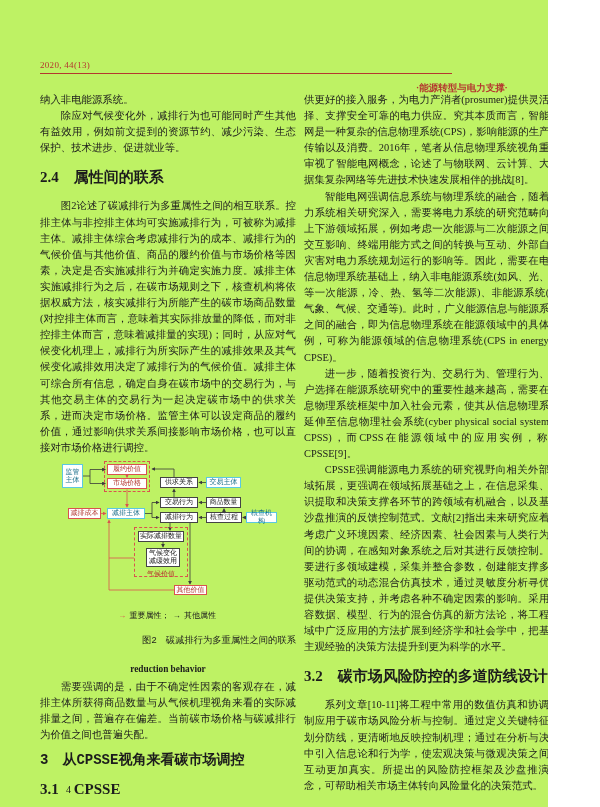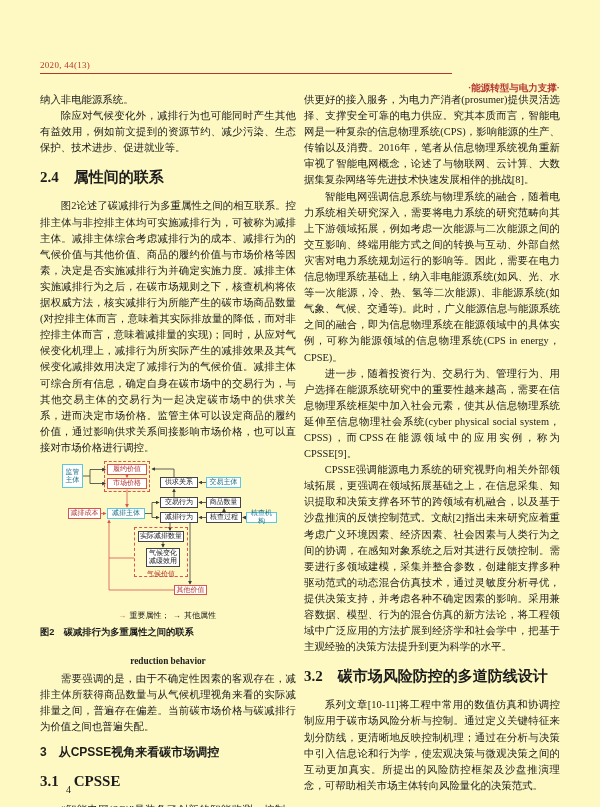--- a/index.html
+++ b/index.html
@@ -1,51 +1,51 @@
 <!DOCTYPE html>
 <html><head>
 <meta charset="utf-8">
 <style>
   html,body{margin:0;padding:0;background:#ffffff;}
-  .page{position:relative;width:600px;height:807px;background:#fef9c3;overflow:hidden;
+  .page{position:relative;width:548px;height:807px;background:#bef264;overflow:hidden;
         font-family:"Liberation Serif","DejaVu Serif",serif;color:#1c1c1c;}
   
   .header-issue{position:absolute;left:40px;top:60px;font-size:9px;color:#b4372f;letter-spacing:.3px;}
   .header-title{position:absolute;right:40px;top:62px;font-size:9.5px;font-weight:bold;color:#b4372f;
                 font-family:"Liberation Sans","DejaVu Sans",sans-serif;margin-top:20px;}
   .header-rule{position:absolute;left:40px;top:73px;width:412px;height:1px;background:#b4372f;}
   
   .col{position:absolute;top:92px;width:256px;font-size:10.4px;line-height:16.1px;
        text-align:justify;text-justify:inter-character;}
   .col-left{left:40px;}
   .col-right{left:304px;}
   .col p{margin:0;text-indent:2em;}
   .col p.noindent{text-indent:0;}
   .h-sub{font-family:Liberation Serif, serif;font-weight:bold;
          font-size:15px;margin:13px 0;}
-  .h-sec{font-family:Liberation Sans, sans-serif;font-weight:bold;
-         font-size:12px;margin:8px 0 6px;}
+  .h-sec{font-family:Liberation Mono, monospace;font-weight:bold;
+         font-size:14px;margin:8px 0 6px;}
   
   .figure{margin:5px 0 4px 0;}
   .diagram{position:relative;width:253px;height:138px;margin-left:2px;}
   .diagram svg{position:absolute;left:0;top:0;}
   .node{position:absolute;box-sizing:border-box;background:#fff;border:1px solid #444;
         font-size:7px;line-height:1.15;display:flex;align-items:center;justify-content:center;
         text-align:center;font-family:"Liberation Sans","DejaVu Sans",sans-serif;color:#222;
         padding:0 1px;z-index:2;}
   .node.red{border-color:#d9534f;color:#b4372f;}
   .node.cyan{border-color:#5bc8e0;color:#1a6e8a;}
   .dashed{position:absolute;box-sizing:border-box;border:1px dashed #d9534f;z-index:1;}
   .free-label{position:absolute;font-size:7px;color:#b4372f;text-align:center;z-index:2;
         font-family:"Liberation Sans","DejaVu Sans",sans-serif;}
   .legend{text-align:center;font-size:8px;margin-top:9px;
           font-family:Liberation Mono, monospace;}
   .legend .arr-red{color:#d9534f;font-weight:bold;}
   .legend .arr-black{color:#222;font-weight:bold;}
-  .cap-zh{text-align:left;font-size:9.3px;font-weight:bold;margin-top:0;
+  .cap-zh{text-align:right;font-size:9.3px;font-weight:normal;margin-top:8px;
           font-family:"Liberation Sans","DejaVu Sans",sans-serif;}
   .cap-en{text-align:center;font-size:9.3px;font-weight:bold;line-height:12.5px;margin-top:2px;}
   
   .footer{position:absolute;left:66px;top:784px;font-size:10px;}
 </style>
 </head>
 <body>
 
 <div class="page">
 

